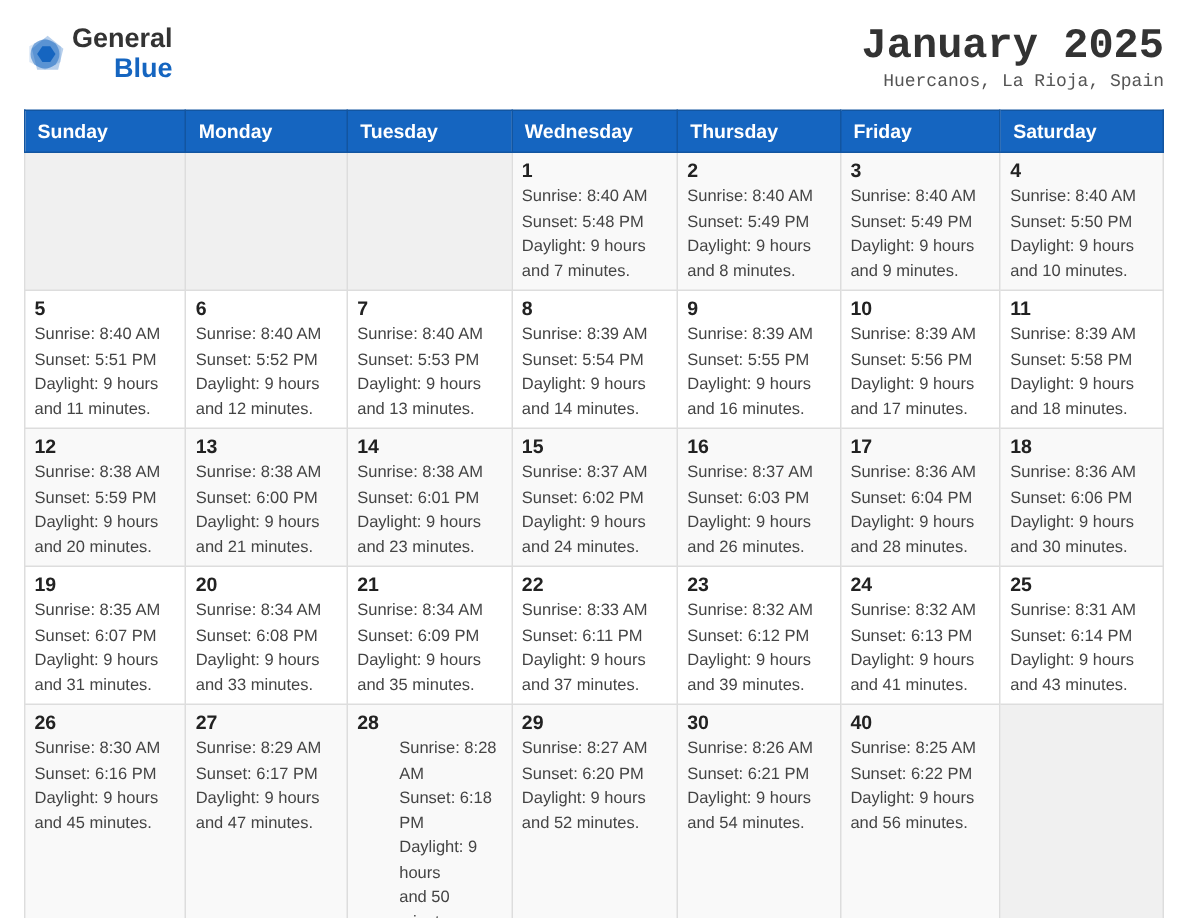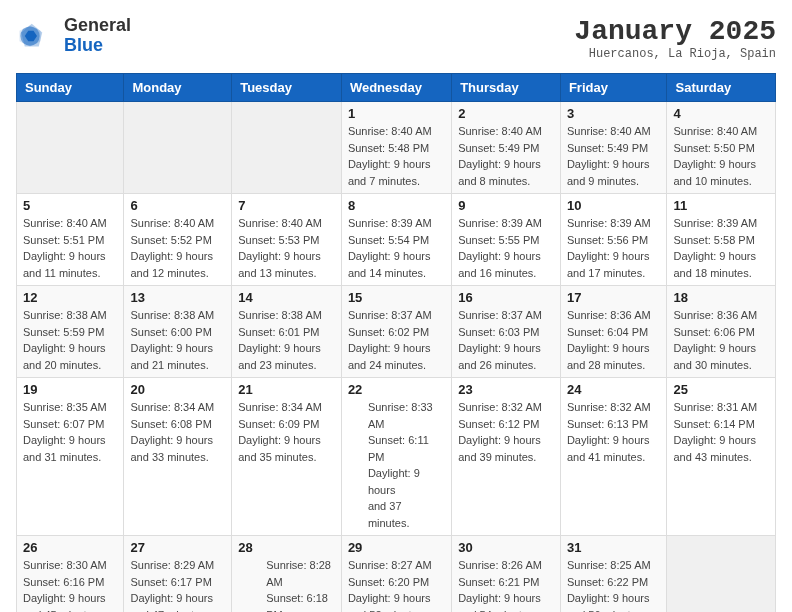--- a/index.html
+++ b/index.html
@@ -12,21 +12,22 @@
     }
     .header-area {
       display: flex;
       justify-content: space-between;
       align-items: flex-start;
       margin-bottom: 12px;
     }
     .logo {
       display: flex;
       align-items: center;
-      gap: 20px;
+      gap: 4px;
+      text-align: right;
     }
     .logo-text {
       font-size: 18px;
       font-weight: bold;
       line-height: 1.1;
     }
     .logo-general { color: #333; }
     .logo-blue { color: #1565c0; }
     .logo-icon {
       width: 28px;
@@ -278,21 +279,21 @@
         </td>
         <td>
           <span class="day-number">21</span>
           <div class="day-info" style="white-space: pre-line;">Sunrise: 8:34 AM
 Sunset: 6:09 PM
 Daylight: 9 hours
 and 35 minutes.</div>
         </td>
         <td>
           <span class="day-number">22</span>
-          <div class="day-info" style="white-space: pre-line; margin-left: 20px;">Sunrise: 8:33 AM
+          <div class="day-info" style="white-space: pre-line;">Sunrise: 8:33 AM
 Sunset: 6:11 PM
 Daylight: 9 hours
 and 37 minutes.</div>
         </td>
         <td>
           <span class="day-number">23</span>
           <div class="day-info" style="white-space: pre-line;">Sunrise: 8:32 AM
 Sunset: 6:12 PM
 Daylight: 9 hours
 and 39 minutes.</div>
@@ -342,21 +343,21 @@
 and 52 minutes.</div>
         </td>
         <td>
           <span class="day-number">30</span>
           <div class="day-info" style="white-space: pre-line;">Sunrise: 8:26 AM
 Sunset: 6:21 PM
 Daylight: 9 hours
 and 54 minutes.</div>
         </td>
         <td>
-          <span class="day-number">31</span>
+          <span class="day-number">40</span>
           <div class="day-info" style="white-space: pre-line;">Sunrise: 8:25 AM
 Sunset: 6:22 PM
 Daylight: 9 hours
 and 56 minutes.</div>
         </td>
         <td class="empty-cell"></td>
       </tr>
     </tbody>
 </table>
 

